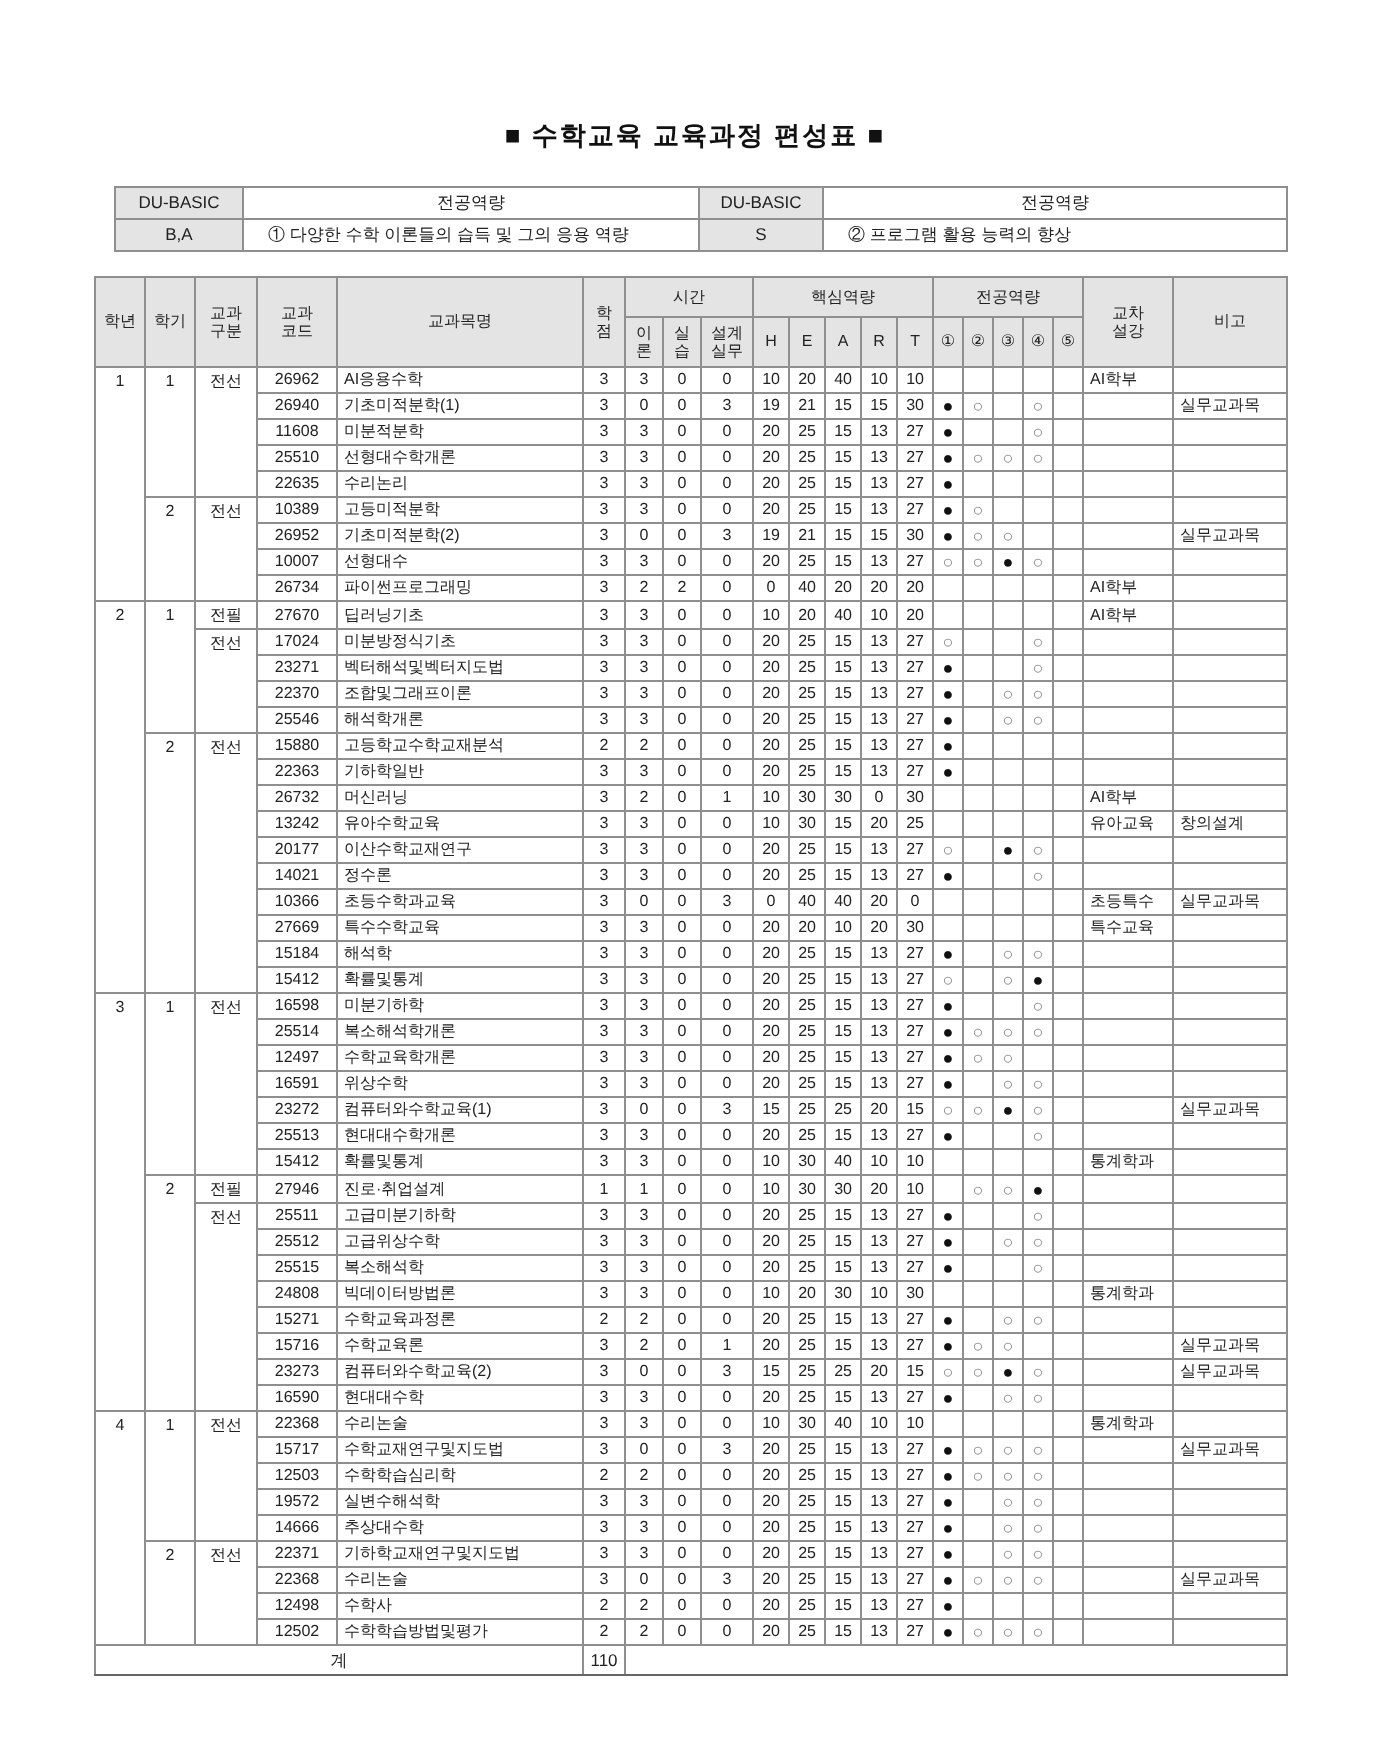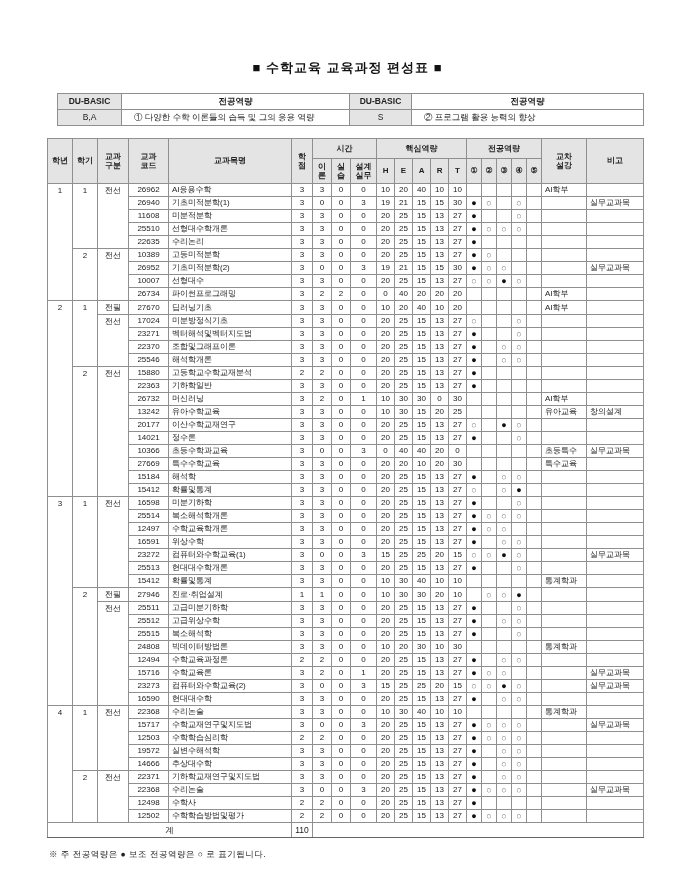--- a/index.html
+++ b/index.html
@@ -1,21 +1,21 @@
 <!DOCTYPE html>
 <html><head>
 <meta charset="utf-8">
 <style>
   html,body{margin:0;padding:0;background:#ffffff;}
   body{width:687px;height:881px;font-family:"Liberation Sans",sans-serif;color:#222;-webkit-font-smoothing:antialiased;}
   .page{padding:14px 39px 0 47px;margin-top:37px;}
   .doc-title{text-align:center;font-size:13px;font-weight:bold;letter-spacing:1px;margin:8px 0 16px 0;color:#111;}
   table{border-collapse:collapse;table-layout:fixed;}
   th,td{border:1px solid #8f8f8f;font-size:8px;text-align:center;padding:0 1px;overflow:hidden;white-space:nowrap;}
-  th{background:#e4e4e4;font-weight:bold;white-space:pre-line;color:#222;line-height:1.15;}
+  th{background:#e4e4e4;font-weight:normal;white-space:pre-line;color:#222;line-height:1.15;}
   
   .legend{width:586px;margin:0 0 12px 10px;border:1.5px solid #666;}
   .legend th,.legend td{height:15px;line-height:15px;font-size:8.5px;}
   .legend th.lg-desc-h{background:#ffffff;}
   .legend td.lg-code,.legend th.lg-code{background:#e4e4e4;}
   .legend td.lg-desc{text-align:left;padding-left:12px;background:#fff;}
   
   .main{width:596px;border:1.5px solid #666;}
   .main thead tr:first-child th{height:19px;}
   .main thead tr:last-child th{height:24px;}
@@ -852,21 +852,21 @@
           <td>30</td>
           <td></td>
           <td></td>
           <td></td>
           <td></td>
           <td></td>
           <td class="tl">통계학과</td>
           <td class="tl"></td>
         </tr>
         <tr>
-          <td>12494</td>
+          <td>15271</td>
           <td class="tl">수학교육과정론</td>
           <td>2</td>
           <td>2</td>
           <td>0</td>
           <td>0</td>
           <td>20</td>
           <td>25</td>
           <td>15</td>
           <td>13</td>
           <td>27</td>
@@ -1124,15 +1124,14 @@
           <td class="tl"></td>
         </tr>
         <tr class="total-row">
           <td colspan="5">계</td>
           <td>110</td>
           <td colspan="15"></td>
         </tr>
       </tbody>
   </table>
 
-  <div class="footnote">※ 주 전공역량은 ● 보조 전공역량은 ○ 로 표기됩니다.</div>
 
 </div>
 
 </body></html>

